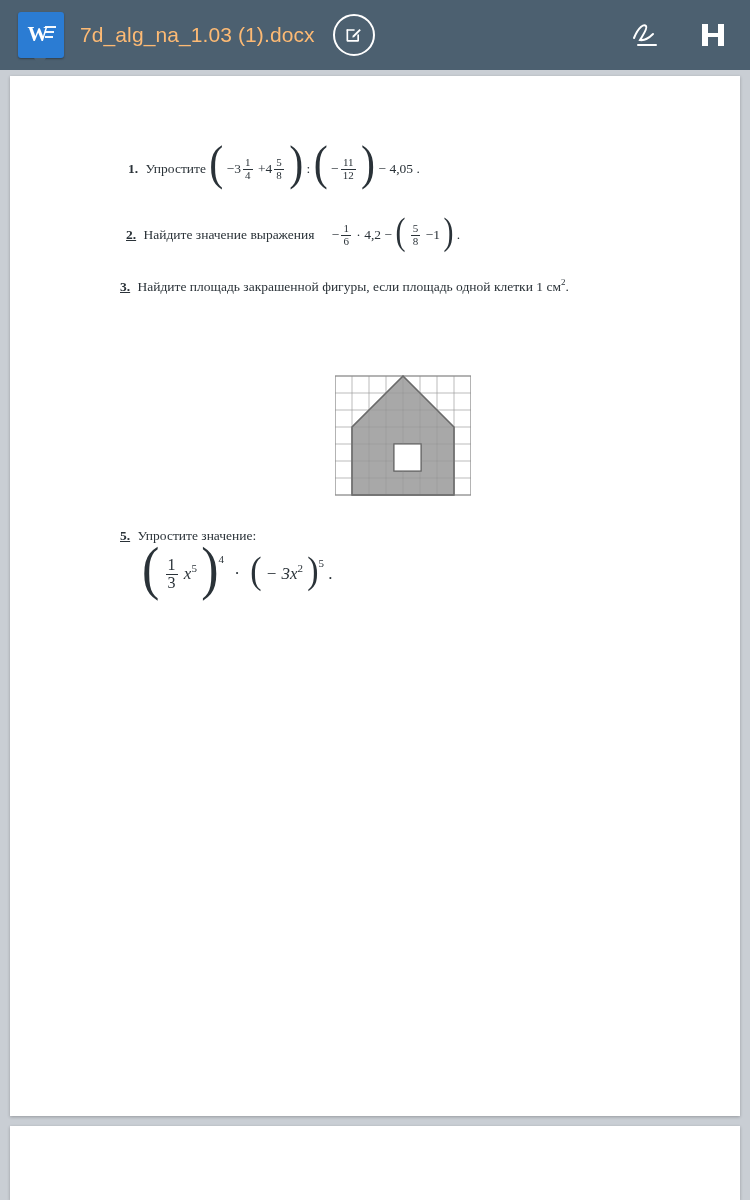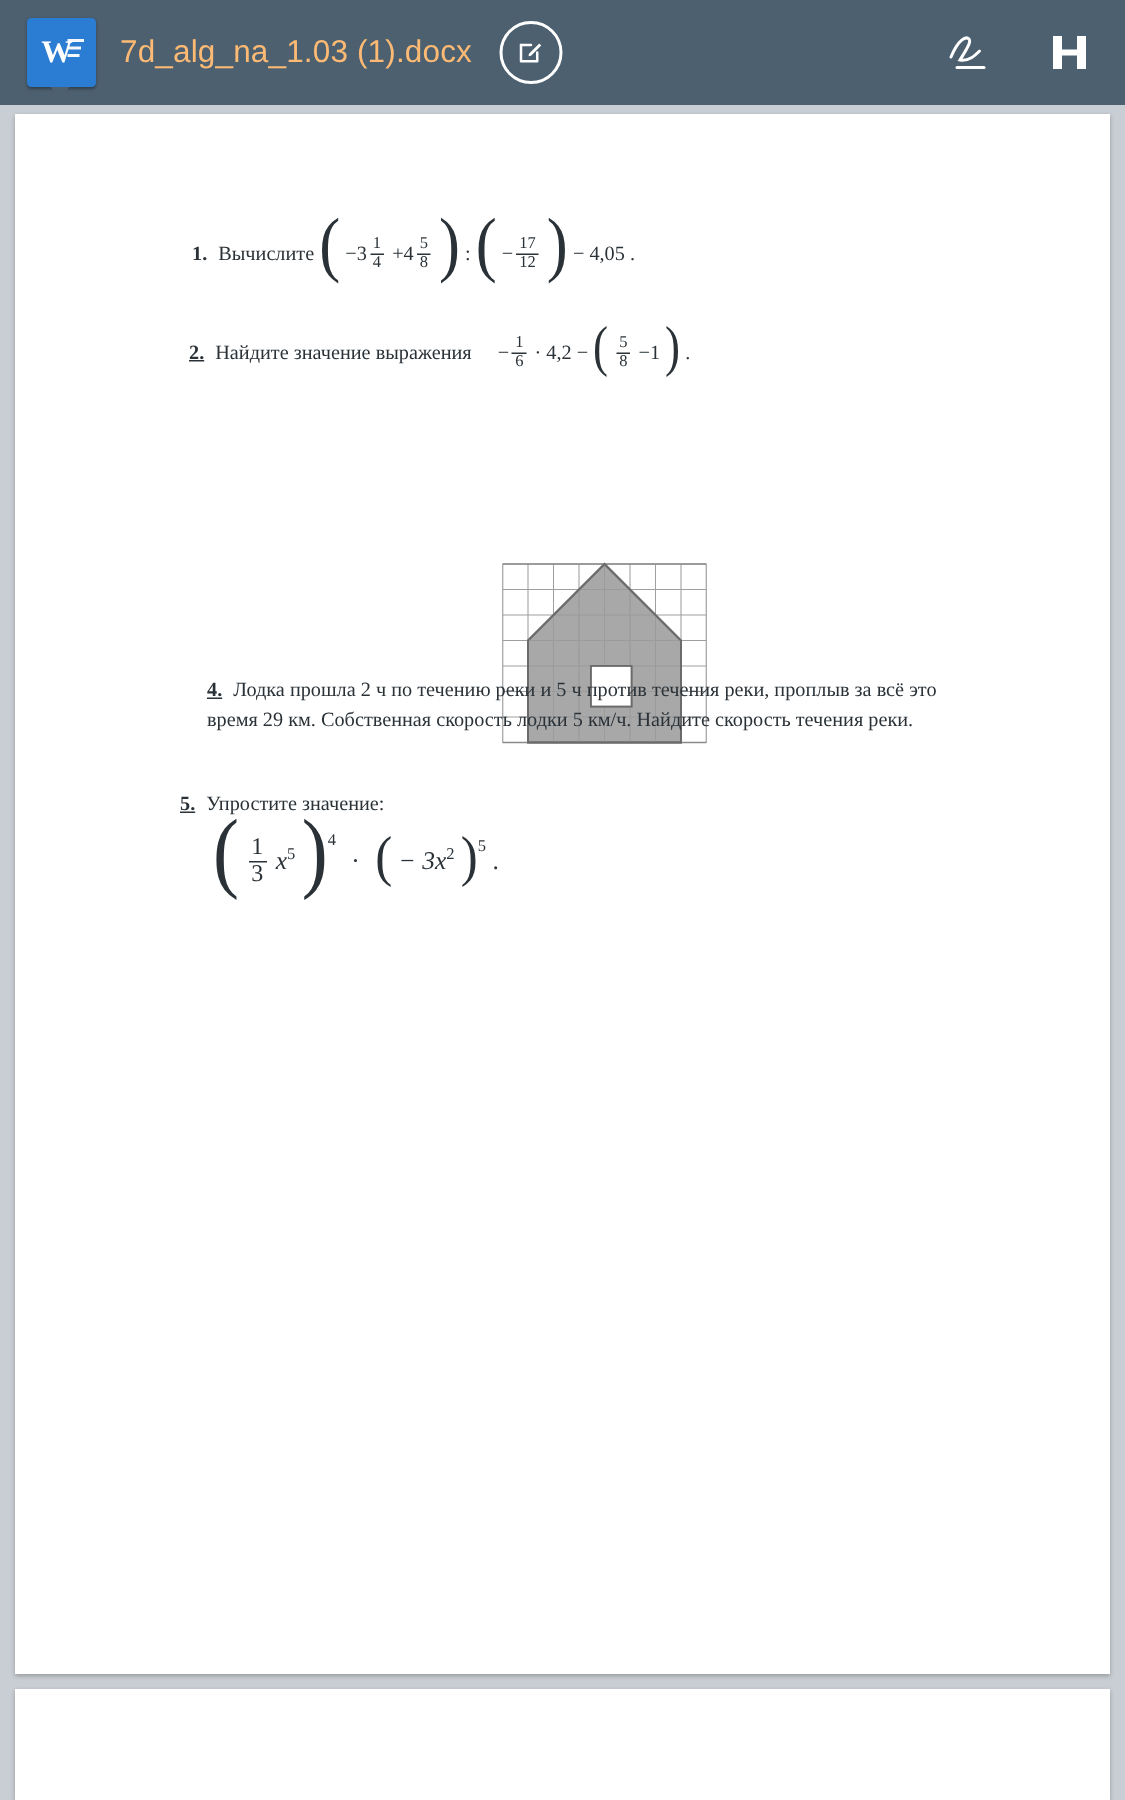--- a/index.html
+++ b/index.html
@@ -241,48 +241,52 @@
         <rect x="10" y="13" width="10" height="4" fill="#ffffff"></rect>
       </svg>
     </div>
   </div>
 
   <div class="doc-shadow">
     <div class="content">
 
       <div class="qline" style="left:118px; top:82px;">
         <span class="qnum nounder">1.</span>
-        <span>Вычислите</span>
+        <span>Упростите</span>
         <span class="math">
           <span class="bigparen">(</span>
           <span>−3</span><span class="frac"><span class="num">1</span><span class="den">4</span></span>
           <span>+4</span><span class="frac"><span class="num">5</span><span class="den">8</span></span>
           <span class="bigparen">)</span>
           <span>:</span>
           <span class="bigparen">(</span>
-          <span>−</span><span class="frac"><span class="num">17</span><span class="den">12</span></span>
+          <span>−</span><span class="frac"><span class="num">11</span><span class="den">12</span></span>
           <span class="bigparen">)</span>
           <span>− 4,05 .</span>
         </span>
       </div>
 
       <div class="qline" style="left:116px; top:148px;">
         <span class="qnum">2.</span>
         <span>Найдите значение выражения</span>
         <span class="math" style="margin-left:14px;">
           <span>−</span><span class="frac"><span class="num">1</span><span class="den">6</span></span>
           <span>· 4,2 −</span>
           <span class="paren">(</span>
           <span class="frac"><span class="num">5</span><span class="den">8</span></span>
           <span>−1</span>
           <span class="paren">)</span>
           <span>.</span>
         </span>
       </div>
 
+      <div class="qline" style="left:110px; top:200px;">
+        <span class="qnum">3.</span>
+        <span>Найдите площадь закрашенной фигуры, если площадь одной клетки 1 см</span><span class="sup">2</span><span>.</span>
+      </div>
 
       <div class="figure">
         <svg width="136" height="146" viewBox="0 0 136 146">
 
           <path d="M17 61 L68 10 L119 61 L119 129 L17 129 Z" fill="#a8a8a8" stroke="#6b6b6b" stroke-width="1.2"></path>
 
           <rect x="59" y="78" width="27" height="27" fill="#ffffff" stroke="#6b6b6b" stroke-width="1.2"></rect>
 
           <g stroke="#9a9a9a" stroke-width="0.7" opacity="0.95">
             <line x1="0" y1="10" x2="136" y2="10"></line>
@@ -304,24 +308,20 @@
             <line x1="136" y1="10" x2="136" y2="129"></line>
           </g>
 
           <rect x="0" y="10" width="136" height="119" fill="none" stroke="#8a8a8a" stroke-width="1"></rect>
 
           <path d="M17 61 L68 10 L119 61 L119 129 L17 129 Z" fill="none" stroke="#6b6b6b" stroke-width="1.3"></path>
           <rect x="59" y="78" width="27" height="27" fill="#ffffff" stroke="#6b6b6b" stroke-width="1.2"></rect>
         </svg>
       </div>
 
-      <div class="para" style="left:128px; top:374px; width:505px;">
-        <span class="qnum">4.</span>
-        <span>Лодка прошла 2 ч по течению реки и 5 ч против течения реки, проплыв за всё это время 29 км. Собственная скорость лодки 5 км/ч. Найдите скорость течения реки.</span>
-      </div>
 
       <div class="qline" style="left:110px; top:450px;">
         <span class="qnum">5.</span>
         <span>Упростите значение:</span>
       </div>
 
       <div class="qline" style="left:132px; top:482px; font-size:17px;">
         <span class="math">
           <span style="display:inline-block; font-size:52px; line-height:0; position:relative; top:6px; transform:scaleY(1.15);">(</span>
           <span class="frac" style="font-size:17px;">

